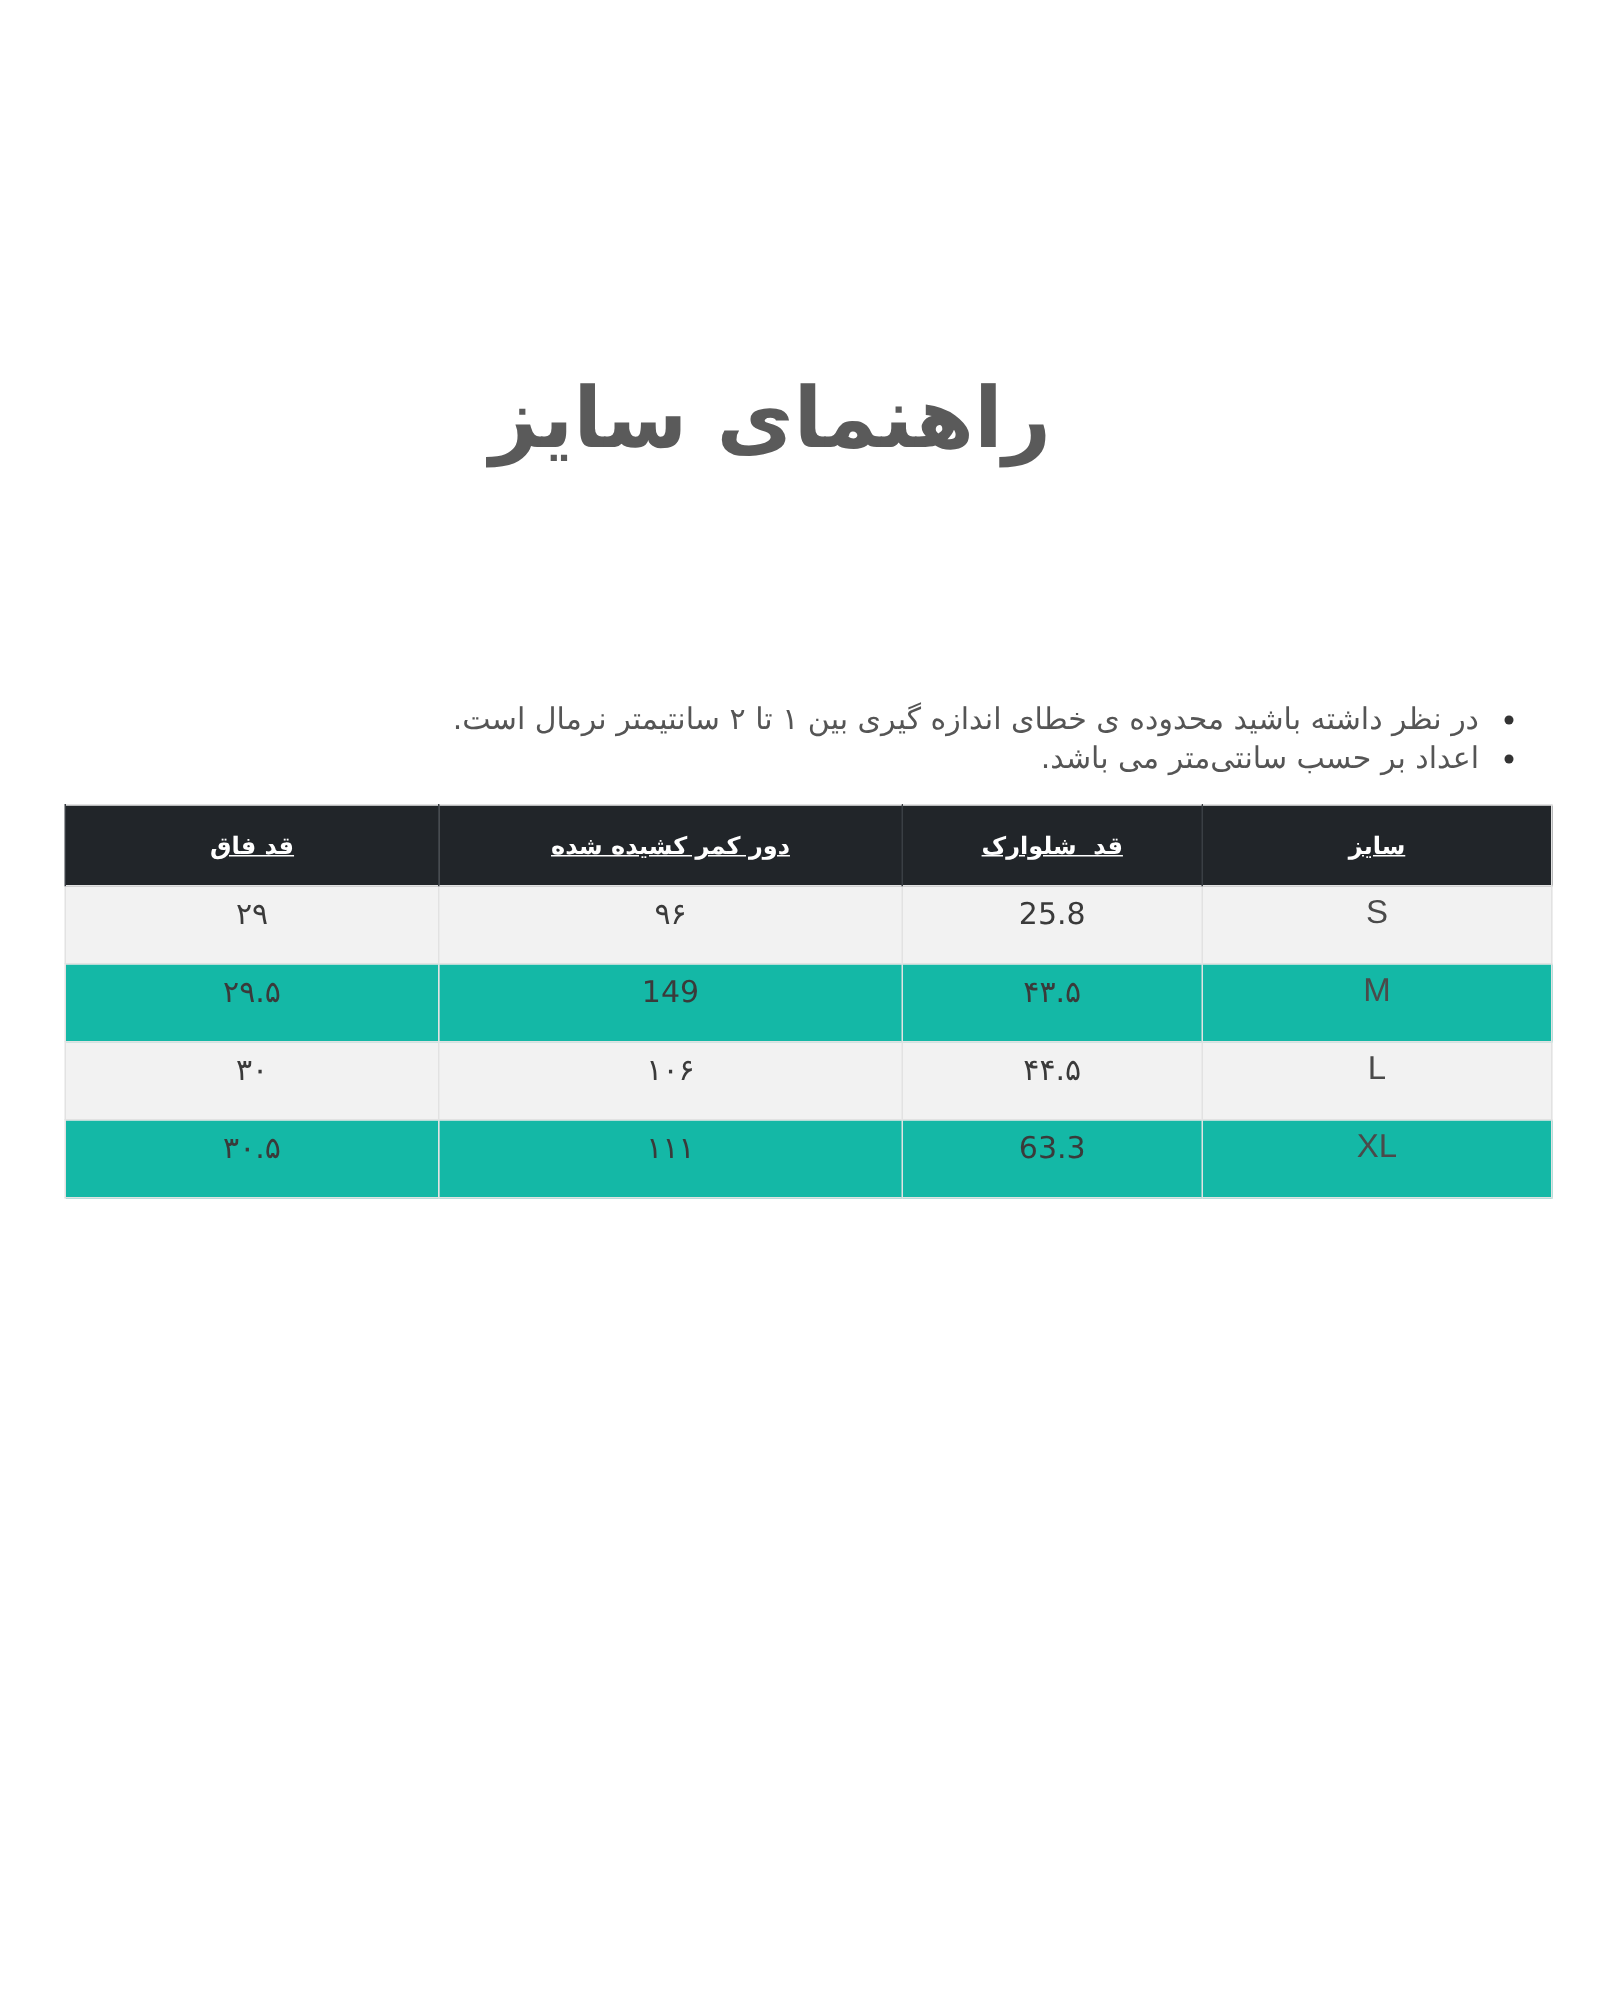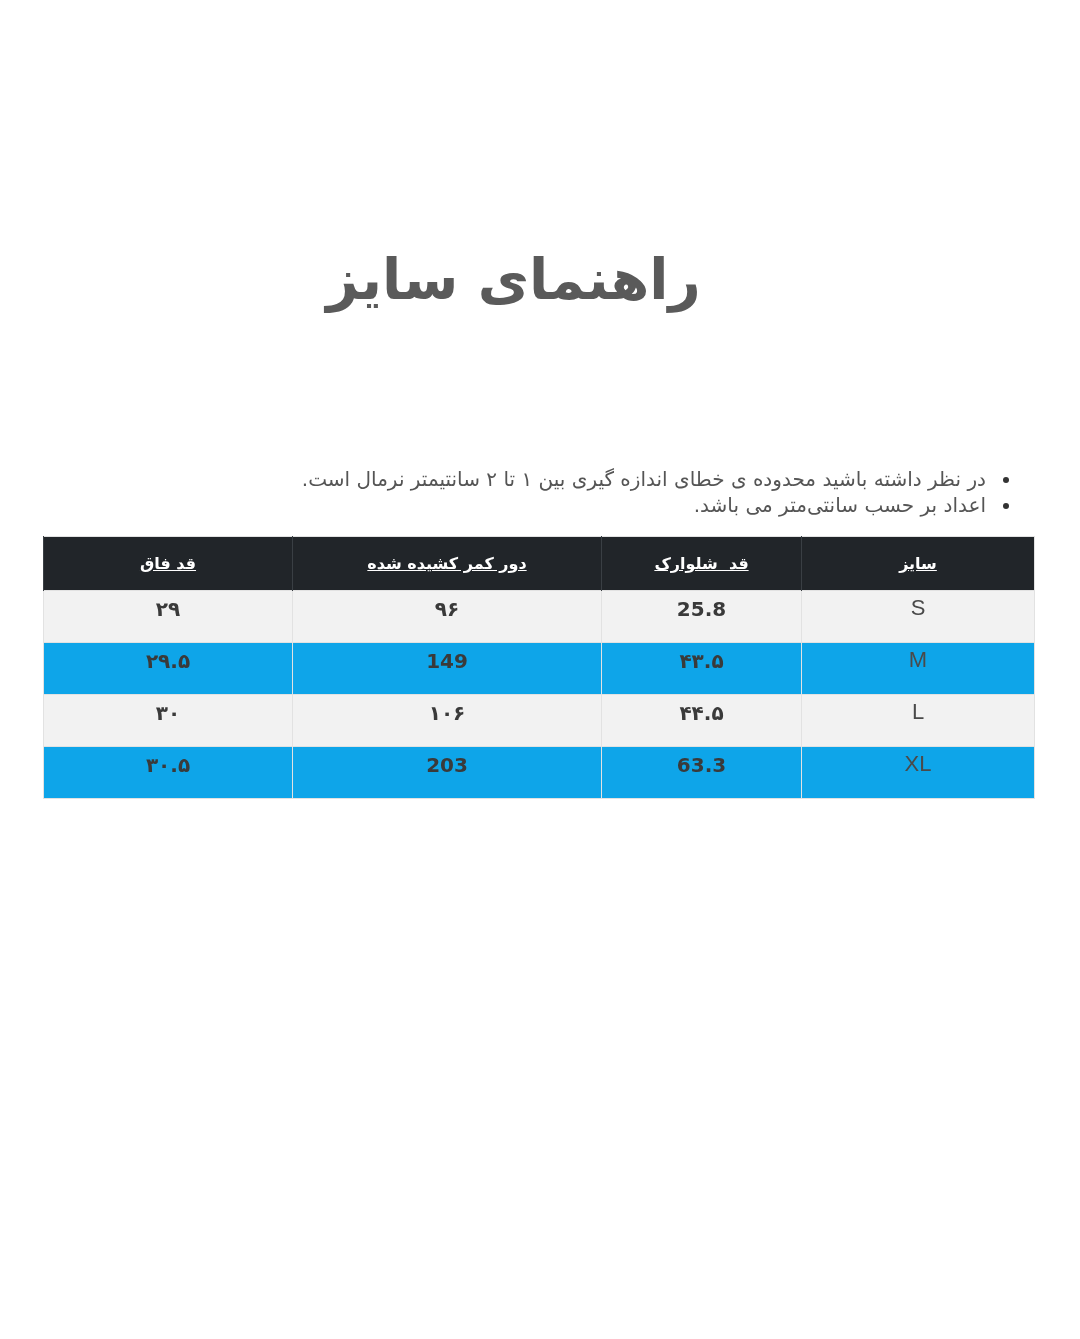--- a/index.html
+++ b/index.html
@@ -70,36 +70,36 @@
       text-decoration: underline;
     }
     .size-table td {
       height: 52px;
       padding: 0;
       text-align: center;
       vertical-align: top;
       padding-top: 6px;
       box-sizing: border-box;
       font-size: 20px;
-      font-weight: bold;
+      font-weight: normal;
       color: #3a3a3a;
       border: 1px solid #e2e2e2;
     }
     .size-table td.size-cell {
       font-weight: normal;
       font-size: 22px;
       color: #4a4a4a;
       font-family: "Liberation Sans", sans-serif;
       padding-top: 4px;
     }
     .size-table tr.odd td {
       background: #f2f2f2;
     }
     .size-table tr.even td {
-      background: #0ea5e9;
+      background: #14b8a6;
     }
     .col-size { width: 233px; }
     .col-length { width: 200px; }
     .col-waist { width: 309px; }
     .col-rise { width: 249px; }
   </style>
 </head>
 <body>
 
 <h1 class="page-title">راهنمای سایز</h1>
@@ -139,17 +139,17 @@
     </tr>
     <tr class="odd">
       <td class="size-cell">L</td>
       <td>۴۴.۵</td>
       <td>۱۰۶</td>
       <td>۳۰</td>
     </tr>
     <tr class="even">
       <td class="size-cell">XL</td>
       <td>63.3</td>
-      <td>203</td>
+      <td>۱۱۱</td>
       <td>۳۰.۵</td>
     </tr>
   </tbody>
 </table>
 
 </body></html>

